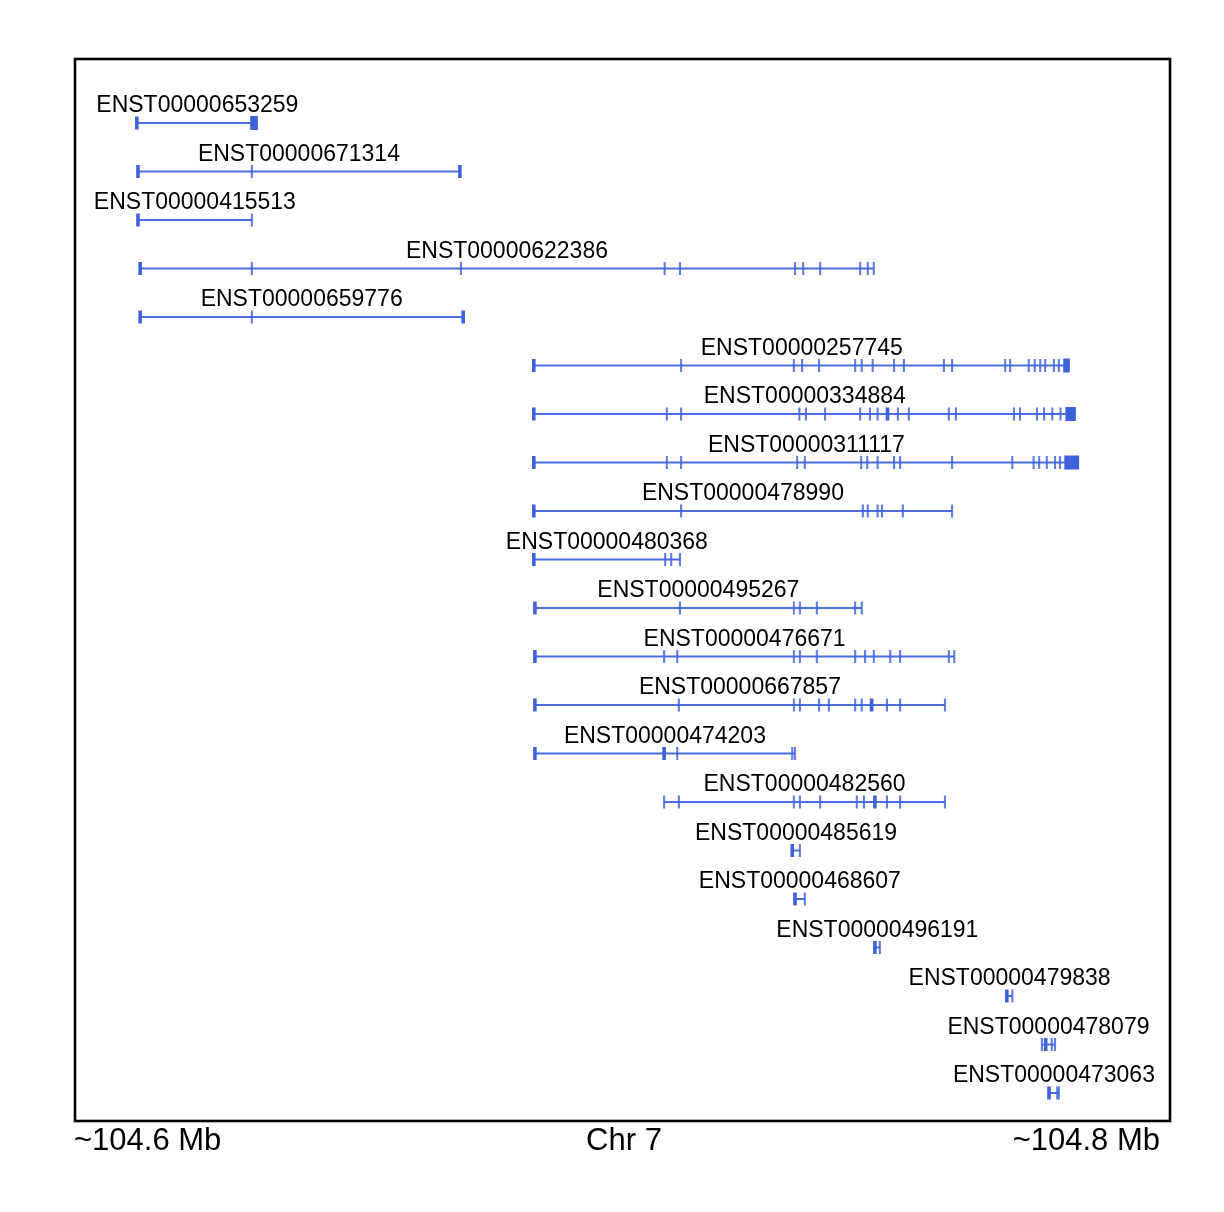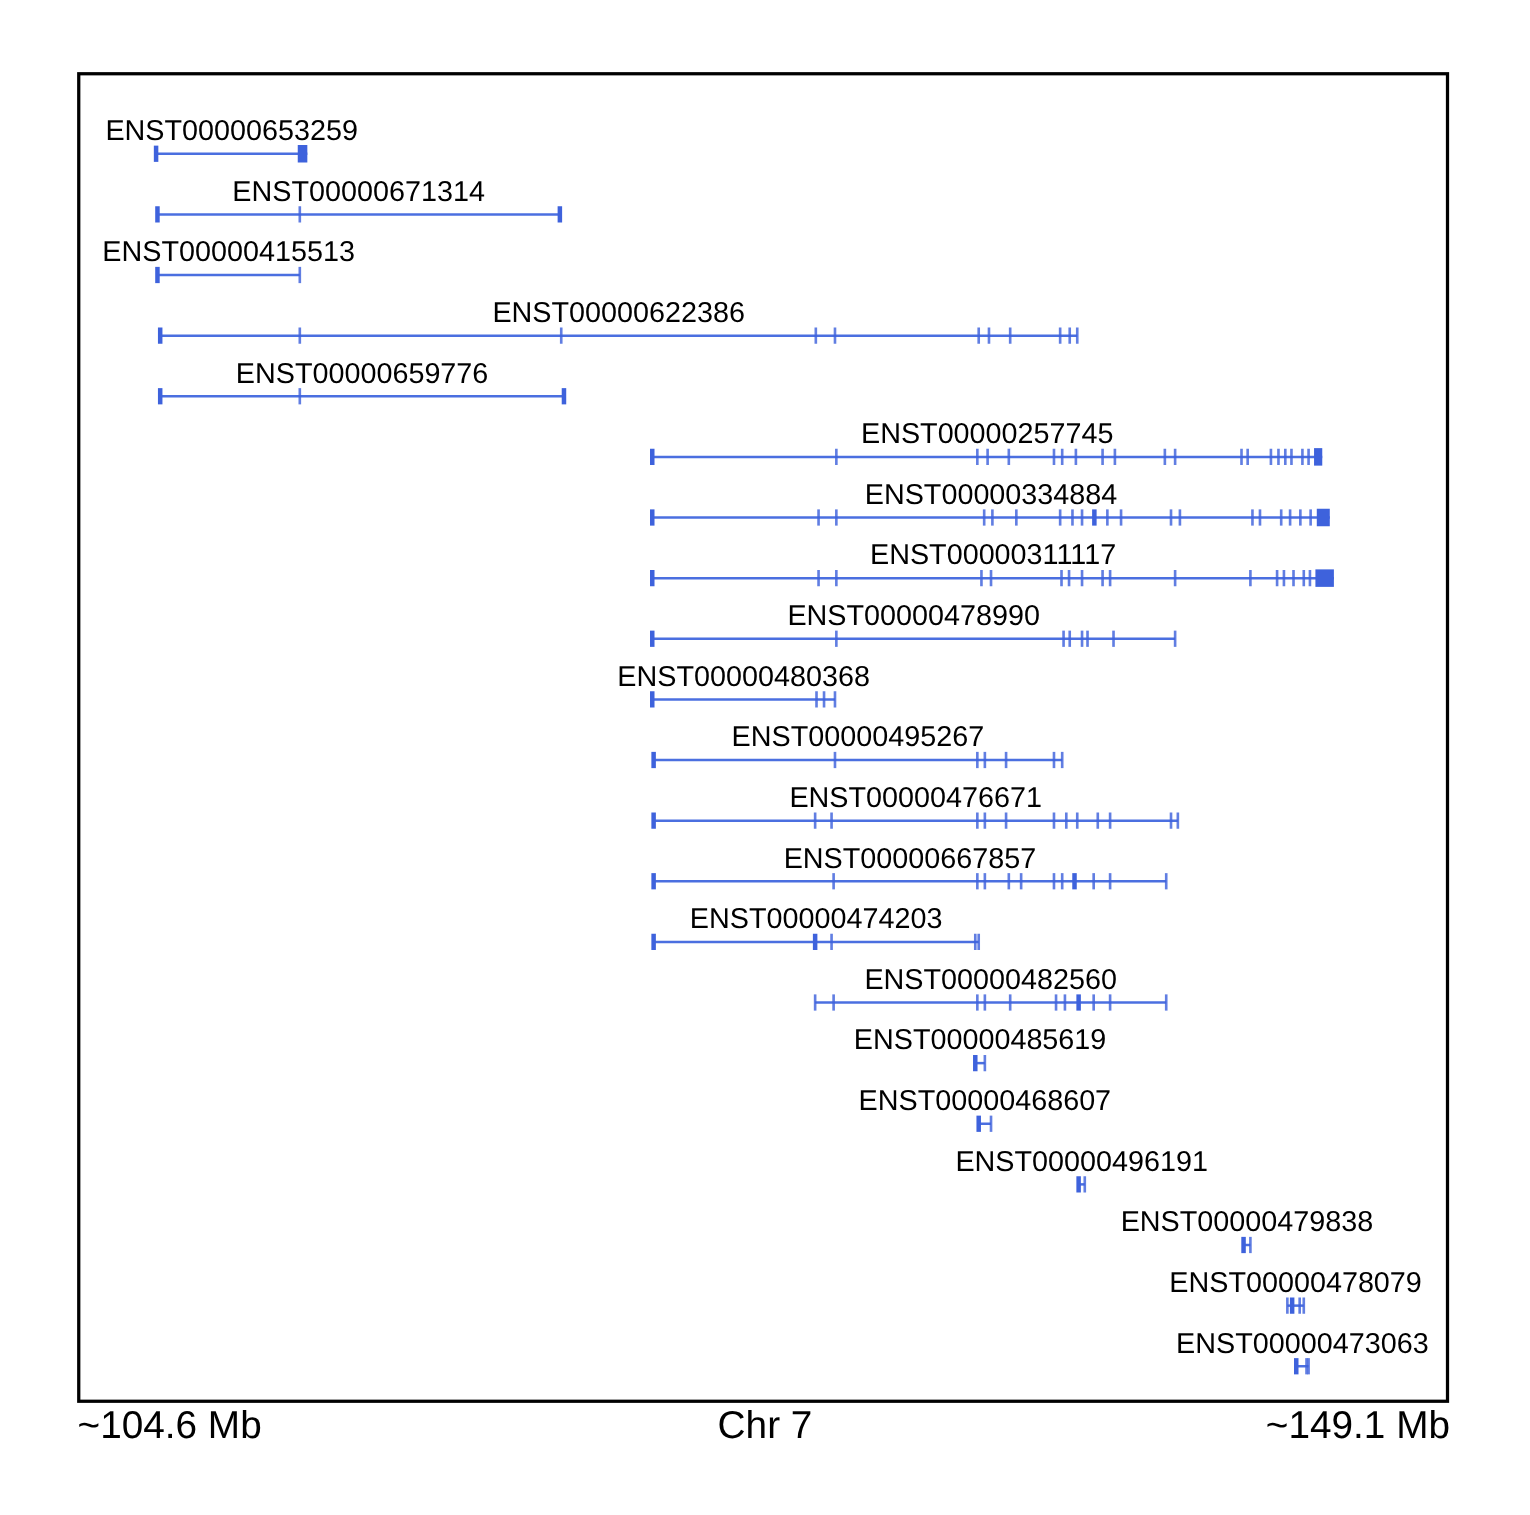--- a/index.html
+++ b/index.html
@@ -1,18 +1,18 @@
 <!DOCTYPE html>
 <html><head>
 <meta charset="utf-8">
 <style>
   html,body{margin:0;padding:0;background:#ffffff;}
   body{width:1224px;height:1212px;position:relative;overflow:hidden;
        font-family:"Liberation Sans",sans-serif;}
-  .page{position:absolute;inset:0;}
+  .page{position:absolute;inset:0;margin-left:12px;}
   svg{position:absolute;left:0;top:0;}
   .axis-label{position:absolute;font-size:31px;color:#000;line-height:26px;white-space:nowrap;}
   .axis-label.left{left:62px;top:1127px;}
   .axis-label.center{left:0;width:1224px;text-align:center;top:1127px;}
   .axis-label.right{right:64px;top:1127px;}
 </style>
 </head>
 <body>
 
 <div class="page">
@@ -254,14 +254,14 @@
       <g>
         <text x="1041.9300000000385" y="1082" text-anchor="middle" font-size="23" fill="#000000" font-family="&quot;Liberation Sans&quot;, sans-serif">ENST00000473063</text>
         <line x1="1037.0025000000308" y1="1093" x2="1046.8575000000465" y2="1093" stroke="#4b6fe0" stroke-width="2"></line>
         <rect x="1044.1649999999922" y="1086.5" width="2.1" height="13" fill="#3e62dc" opacity="0.82"></rect>
         <rect x="1045.8075000000465" y="1086.5" width="2.1" height="13" fill="#3e62dc" opacity="0.82"></rect>
         <rect x="1035.2025000000308" y="1086.5" width="3.6" height="13" fill="#3e62dc"></rect>
       </g>
     </svg>
   <div class="axis-label left">~104.6 Mb</div>
   <div class="axis-label center">Chr 7</div>
-  <div class="axis-label right">~149.1 Mb</div>
+  <div class="axis-label right">~104.8 Mb</div>
 </div>
 
 </body></html>

